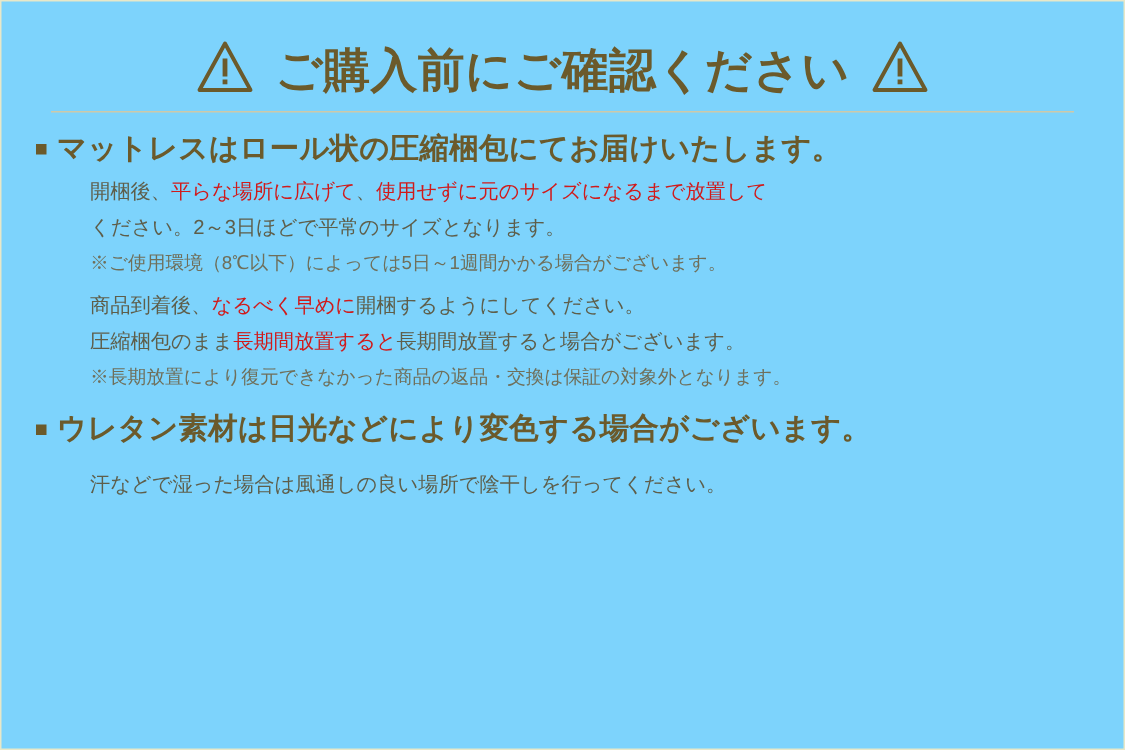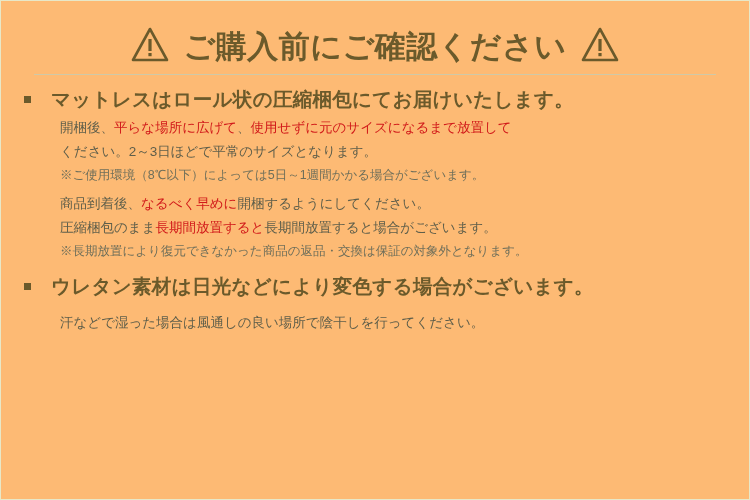--- a/index.html
+++ b/index.html
@@ -11,21 +11,21 @@
     height: 500px;
     background: #ffffe0;
     font-family: "Liberation Sans", sans-serif;
     overflow: hidden;
   }
   .page {
     position: relative;
     width: 750px;
     height: 500px;
     box-sizing: border-box;
-    background: #fdba74;
+    background: #7dd3fc;
     padding: 18px 24px 10px 24px;
   }
   
   .page::before {
     content: "";
     position: absolute;
     left: 0; top: 0; right: 0; bottom: 0;
     border: 1px solid #e8e8c8;
     pointer-events: none;
   }
@@ -53,21 +53,21 @@
     background: #cfc9a8;
     margin: 6px 10px 12px 10px;
   }
 
   .block {
     margin-bottom: 13px;
   }
   .heading {
     display: flex;
     align-items: flex-start;
-    gap: 20px;
+    gap: 7px;
     color: #6b5a2b;
     font-weight: bold;
     font-size: 19.5px;
     line-height: 1.28;
     margin-bottom: 5px;
     text-align: center;
   }
   .bullet {
     width: 7px;
     height: 7px;

